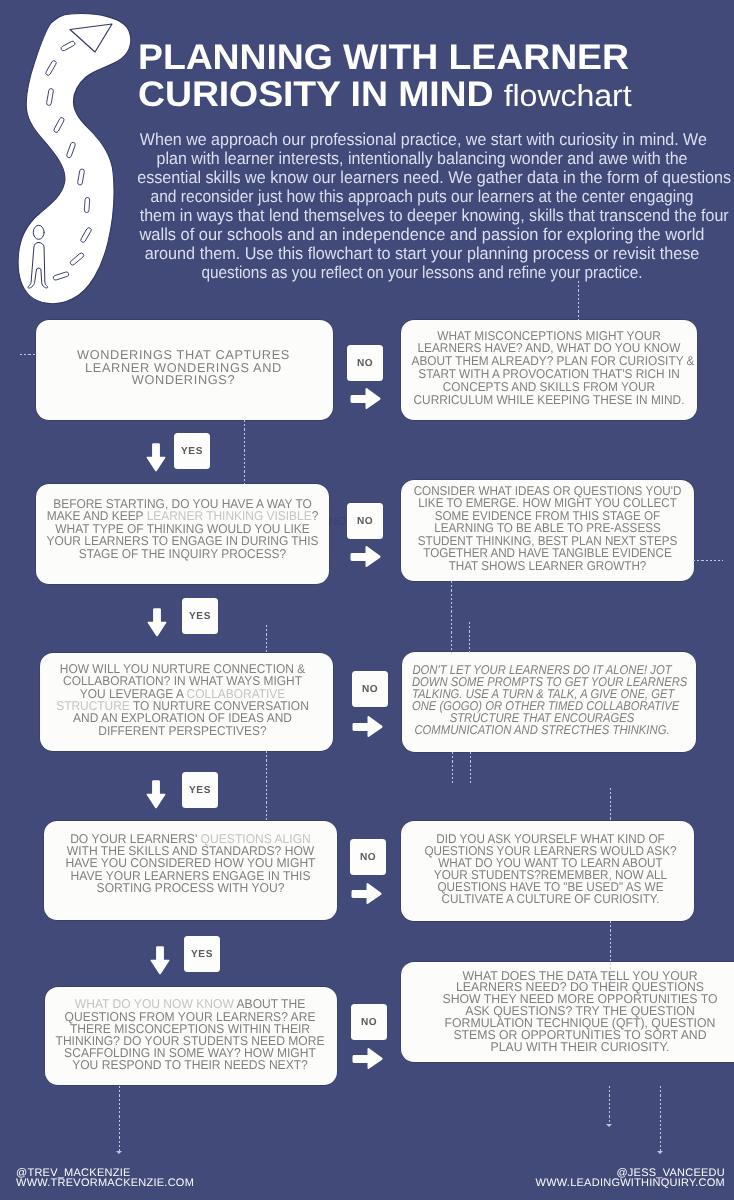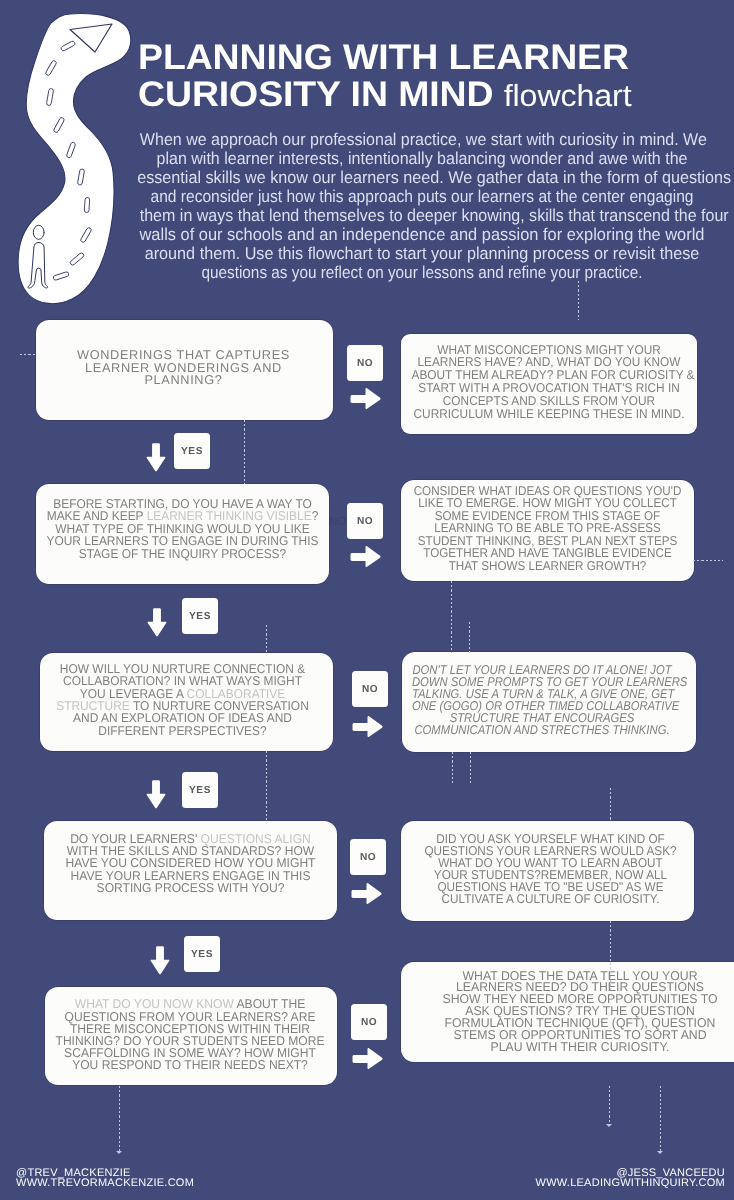--- a/index.html
+++ b/index.html
@@ -101,24 +101,24 @@
  <div style="transform:scaleX(0.9114);">and reconsider just how this approach puts our learners at the center engaging</div>
  <div style="transform:scaleX(0.9378);">them in ways that lend themselves to deeper knowing, skills that transcend the four</div>
  <div style="transform:scaleX(0.9605);">walls of our schools and an independence and passion for exploring the world</div>
  <div style="transform:scaleX(0.9476);">around them. Use this flowchart to start your planning process or revisit these</div>
  <div style="transform:scaleX(0.896);">questions as you reflect on your lessons and refine your practice.</div>
 </div>
 <div class="box qbox" style="left:36px;top:320px;width:297px;height:100px;">
  <div class="txt" style="transform:scaleX(1.0);letter-spacing:0.64px;line-height:12.4px;position:relative;top:-2px;left:-1px;">
   <div><span>WONDERINGS THAT CAPTURES</span></div>
   <div><span>LEARNER WONDERINGS AND</span></div>
-  <div><span>PLANNING?</span></div>
- </div>
-</div>
-<div class="box abox" style="left:401px;top:334px;width:296px;height:100px;border-radius:9px;">
+  <div><span>WONDERINGS?</span></div>
+ </div>
+</div>
+<div class="box abox" style="left:401px;top:320px;width:296px;height:100px;">
  <div class="txt" style="transform:scaleX(0.9289);line-height:12.76px;position:relative;top:-2px;left:0px;">
   <div>WHAT MISCONCEPTIONS MIGHT YOUR</div>
   <div>LEARNERS HAVE? AND, WHAT DO YOU KNOW</div>
   <div>ABOUT THEM ALREADY? PLAN FOR CURIOSITY &amp;</div>
   <div>START WITH A PROVOCATION THAT'S RICH IN</div>
   <div>CONCEPTS AND SKILLS FROM YOUR</div>
   <div>CURRICULUM WHILE KEEPING THESE IN MIND.</div>
  </div>
 </div>
 <div class="badge" style="left:347px;top:345px;width:36px;height:36px;">

